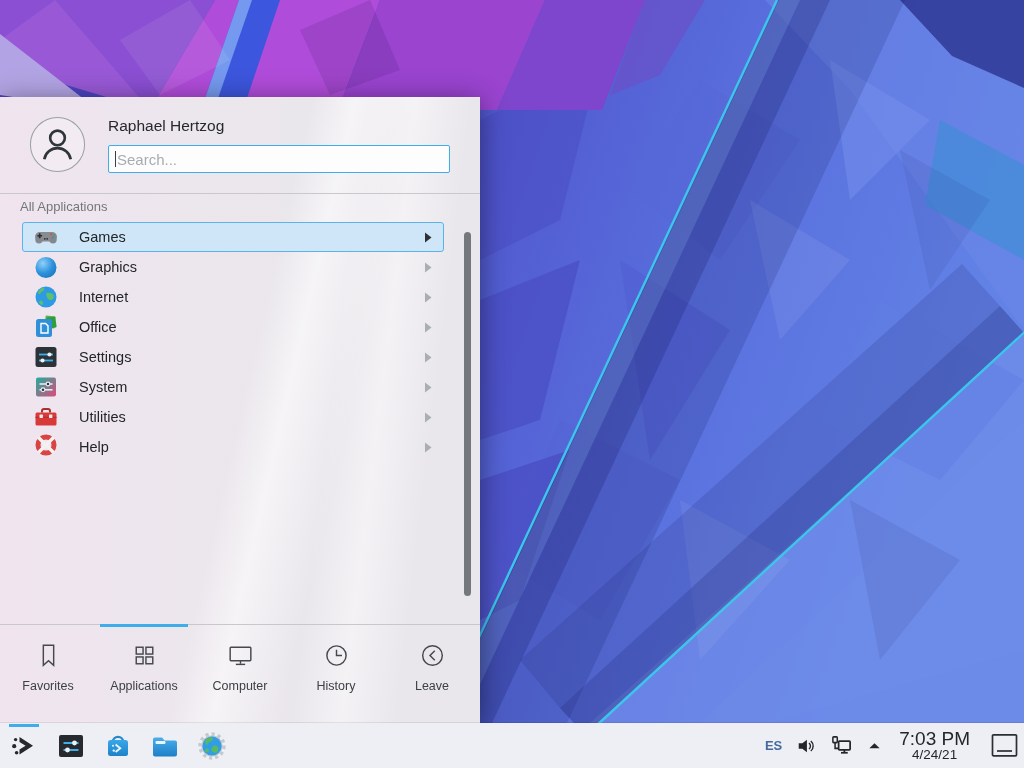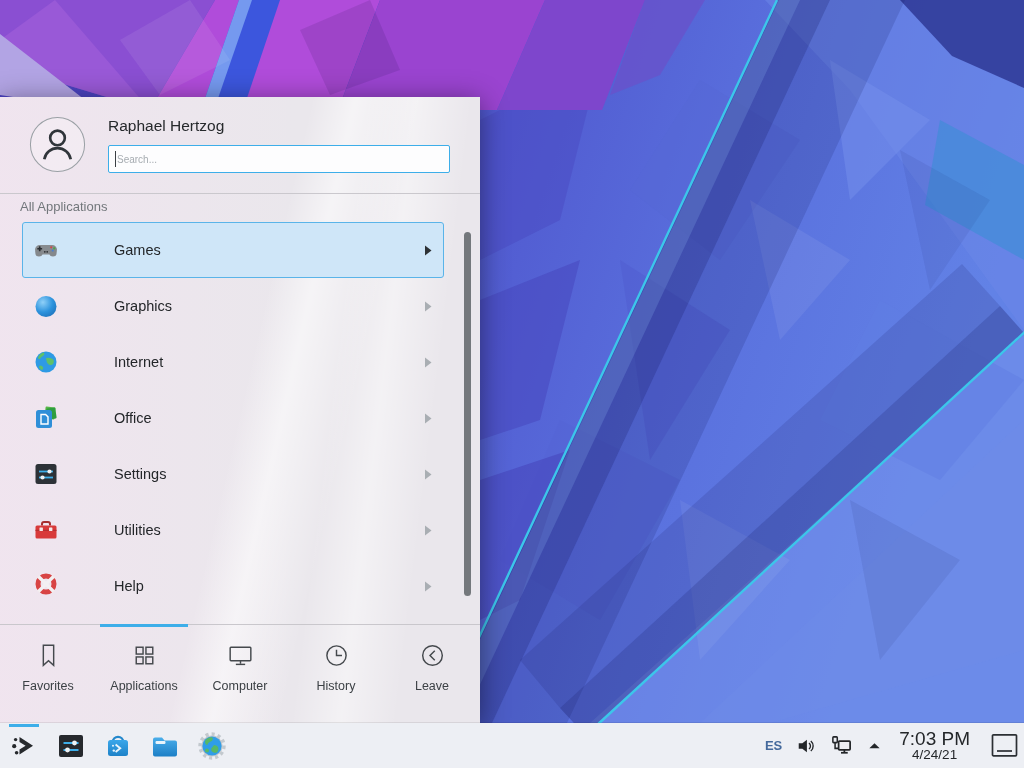--- a/index.html
+++ b/index.html
@@ -13,28 +13,28 @@
   .kickoff .tint{position:absolute;inset:0;pointer-events:none;
     background:
       linear-gradient(103deg, rgba(255,255,255,0) 50%, rgba(255,255,255,.55) 57%, rgba(255,255,255,0) 68%),
       linear-gradient(97deg, rgba(255,255,255,0) 66%, rgba(255,255,255,.45) 75%, rgba(255,255,255,0) 85%),
       linear-gradient(to right, rgba(243,227,240,.65), rgba(236,234,240,0) 62%);}
   .menu-header{position:absolute;left:0;top:0;width:480px;height:96px;border-bottom:1px solid #cac8cd;}
   .avatar{position:absolute;left:29px;top:19px;width:57px;height:57px;}
   .user-name{position:absolute;left:108px;top:20px;font-size:15.5px;color:#26292c;}
   .search{position:absolute;left:108px;top:48px;width:324px;height:26px;
     border:1px solid #3daee9;border-radius:2px;background:#fdfdfe;
-    font-family:"Liberation Sans",sans-serif;font-size:10px;color:#232629;padding:0 8px;outline:none;}
+    font-family:"Liberation Sans",sans-serif;font-size:15px;color:#232629;padding:0 8px;outline:none;}
   .search::placeholder{color:#a6acb1;}
   .text-cursor{position:absolute;left:115px;top:54px;width:1px;height:16px;background:#3a3f44;}
   .section-label{position:absolute;left:20px;top:102px;font-size:13px;color:#72777b;}
 
   .app-list{position:absolute;left:0;top:125px;width:480px;height:402px;overflow:hidden;}
-  .app-row{box-sizing:border-box;height:56px;margin:0 36px 0 22px;padding-left:9px;
-    display:flex;align-items:center;border:1px solid transparent;border-radius:3px;cursor:default;gap:35px;}
+  .app-row{box-sizing:border-box;height:30px;margin:0 36px 0 22px;padding-left:9px;
+    display:flex;align-items:center;border:1px solid transparent;border-radius:3px;cursor:default;}
   .app-row.selected{background:#cfe6f8;border-color:#5ab4e9;}
   .app-icon{width:28px;height:28px;flex:0 0 28px;}
   .app-label{margin-left:19px;font-size:14.5px;color:#232629;}
   .row-arrow{margin-left:auto;margin-right:11px;width:8px;height:11px;}
   .row-arrow polygon{fill:#a9aeb3;}
   .app-row.selected .row-arrow polygon{fill:#2e3236;}
   .scrollbar{position:absolute;right:9px;top:135px;width:7px;height:364px;border-radius:4px;background:#74787c;}
 
   .tab-bar{position:absolute;left:0;bottom:0;width:480px;height:98px;border-top:1px solid #c9c7cc;display:flex;}
   .tab{flex:1;position:relative;display:flex;flex-direction:column;align-items:center;padding-top:15px;cursor:default;}
@@ -350,20 +350,29 @@
           <svg class="app-icon">
             <use href="#ic-settings"></use>
           </svg>
           <span class="app-label">Settings</span>
           <svg class="row-arrow" viewBox="0 0 8 11">
             <polygon points="1,0.5 7.5,5.5 1,10.5"></polygon>
           </svg>
         </div>
         <div class="app-row">
           <svg class="app-icon">
+            <use href="#ic-system"></use>
+          </svg>
+          <span class="app-label">System</span>
+          <svg class="row-arrow" viewBox="0 0 8 11">
+            <polygon points="1,0.5 7.5,5.5 1,10.5"></polygon>
+          </svg>
+        </div>
+        <div class="app-row">
+          <svg class="app-icon">
             <use href="#ic-utilities"></use>
           </svg>
           <span class="app-label">Utilities</span>
           <svg class="row-arrow" viewBox="0 0 8 11">
             <polygon points="1,0.5 7.5,5.5 1,10.5"></polygon>
           </svg>
         </div>
         <div class="app-row">
           <svg class="app-icon">
             <use href="#ic-help"></use>

